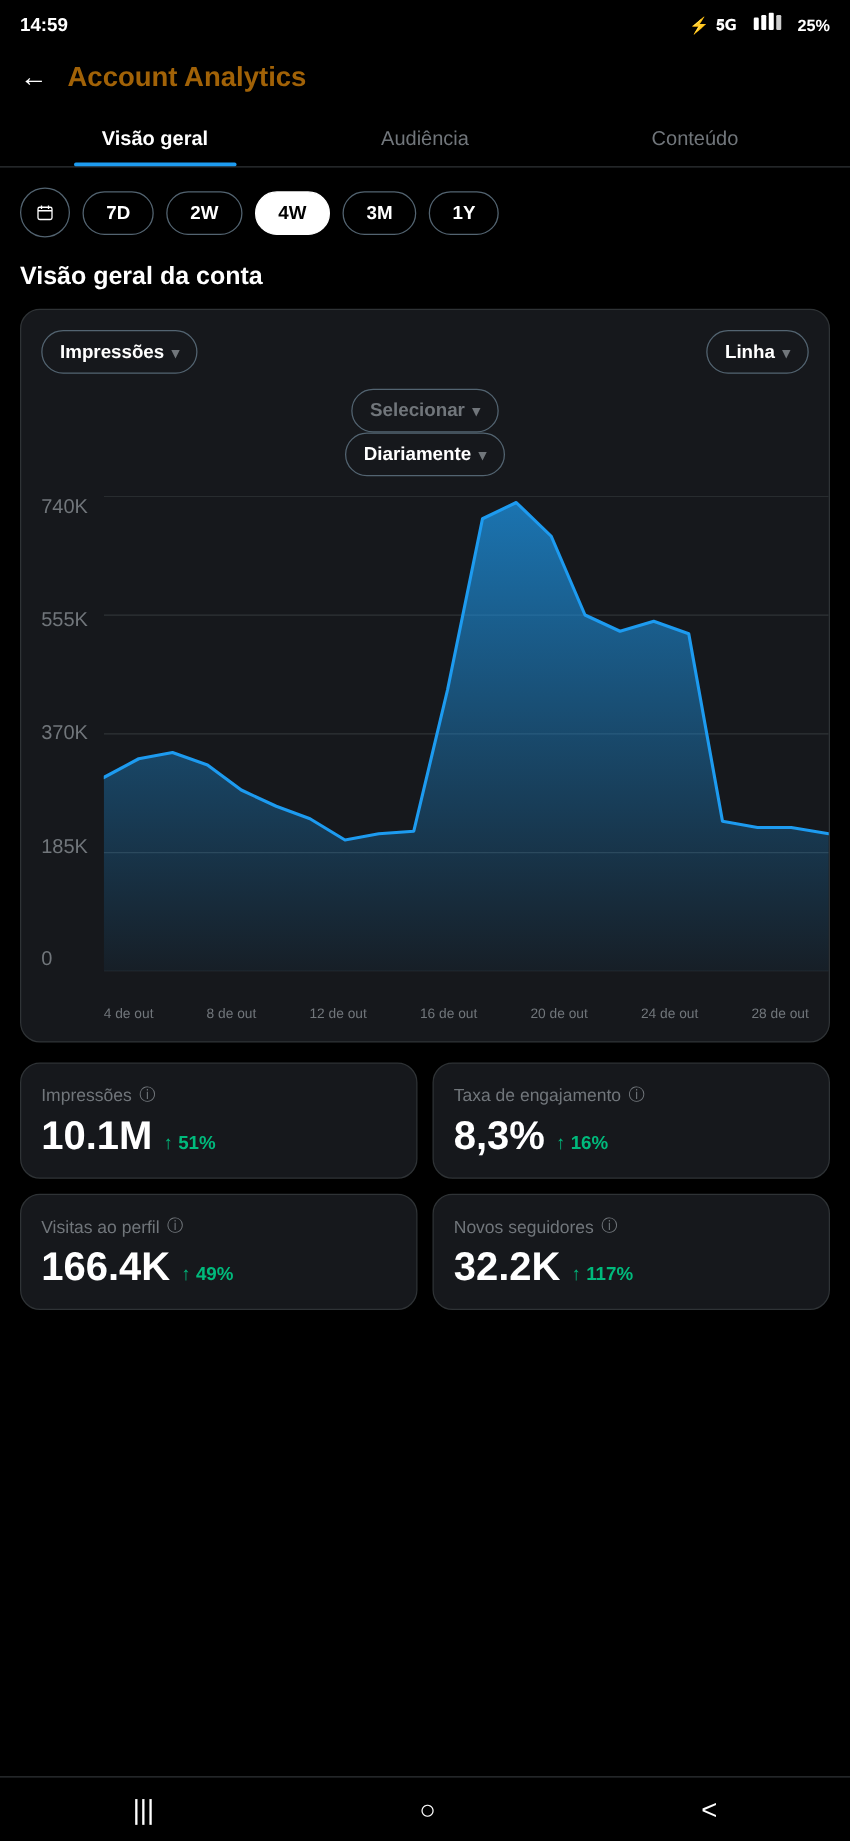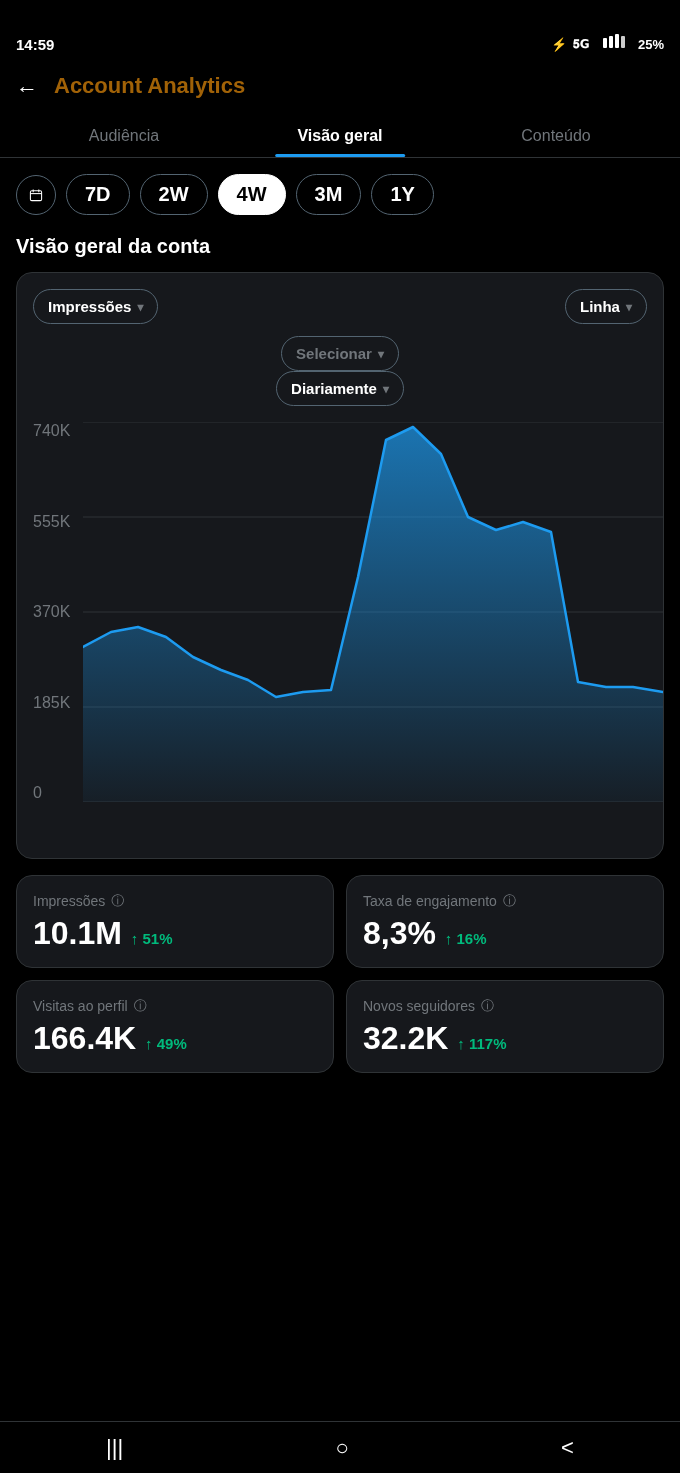--- a/index.html
+++ b/index.html
@@ -82,21 +82,21 @@
       align-items: center;
       gap: 10px;
       padding: 16px 16px 10px;
     }
     .period-btn {
       padding: 8px 18px;
       border-radius: 999px;
       border: 1px solid #536471;
       background: transparent;
       color: #fff;
-      font-size: 20px;
+      font-size: 15px;
       font-weight: 600;
       cursor: pointer;
     }
     .period-btn.calendar {
       padding: 8px 12px;
       width: 40px;
       height: 40px;
       display: flex;
       align-items: center;
       justify-content: center;
@@ -262,21 +262,20 @@
       background: none;
       border: none;
       color: #fff;
       font-size: 22px;
       cursor: pointer;
       padding: 8px 24px;
     }
 
     .main-content {
       padding-bottom: 60px;
-      margin-top: 24px;
     }
   </style>
 </head>
 <body>
 
 <div class="main-content">
 
   <div class="status-bar">
     <div class="status-left">14:59</div>
     <div class="status-right">
@@ -293,25 +292,25 @@
       <span>25%</span>
     </div>
   </div>
 
   <div class="header">
     <button class="back-btn">←</button>
     <span class="page-title">Account Analytics</span>
   </div>
 
   <div class="tabs">
+    <div class="tab active">
+      <span>Visão geral</span>
+    </div>
     <div class="tab">
       <span>Audiência</span>
-    </div>
-    <div class="tab active">
-      <span>Visão geral</span>
     </div>
     <div class="tab">
       <span>Conteúdo</span>
     </div>
   </div>
 
   <div class="period-selector">
     <button class="period-btn calendar">
       <svg width="20" height="20" viewBox="0 0 20 20" fill="none" xmlns="http://www.w3.org/2000/svg">
         <rect x="2" y="4" width="16" height="14" rx="2" stroke="white" stroke-width="1.5" fill="none"></rect>
@@ -422,20 +421,29 @@
             413,108
             440,100
             468,110
             495,260
             523,265
             550,265
             580,270
           " fill="none" stroke="#1d9bf0" stroke-width="2.5" stroke-linejoin="round" stroke-linecap="round"></polyline>
       </svg>
 
+      <div class="chart-x-labels">
+        <span class="chart-x-label">4 de out</span>
+        <span class="chart-x-label">8 de out</span>
+        <span class="chart-x-label">12 de out</span>
+        <span class="chart-x-label">16 de out</span>
+        <span class="chart-x-label">20 de out</span>
+        <span class="chart-x-label">24 de out</span>
+        <span class="chart-x-label">28 de out</span>
+      </div>
     </div>
   </div>
 
   <div class="stats-grid">
 
     <div class="stat-card">
       <div class="stat-label">
         <span>Impressões</span>
         <span class="info-icon">ⓘ</span>
       </div>

